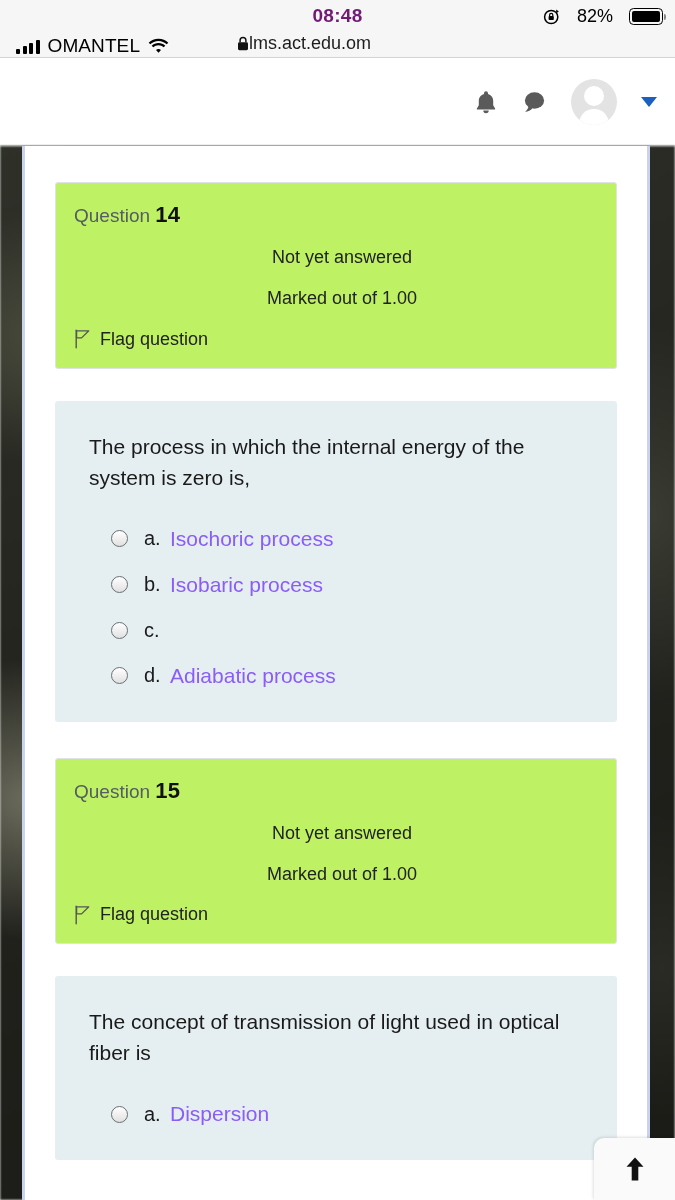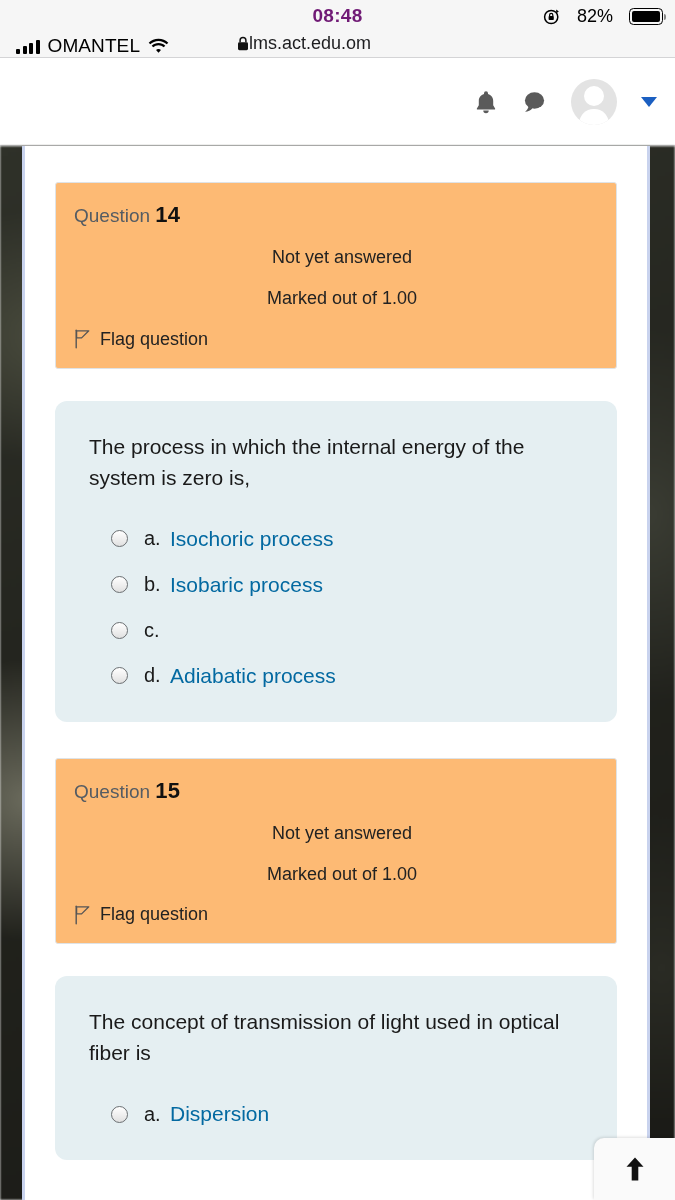--- a/index.html
+++ b/index.html
@@ -89,52 +89,52 @@
     border-left:3px solid #c9d3ee;
     border-right:3px solid #c9d3ee;
     box-sizing:border-box;
     overflow:hidden;
   }
   .page-inner{padding:0 30px;}
 
   
   .qbox{
     margin-top:36px;
-    background:#fdba74;
+    background:#bef264;
     border:1px solid #dfe3e6;
     border-radius:3px;
     padding:20px 6px 18px 18px;
     box-sizing:border-box;
   }
   .qbox-title{font-size:19px;color:#555c63;margin:0 0 20px 0;line-height:1.1;}
   .qbox-title b{font-size:22px;color:#111;font-weight:bold;letter-spacing:.2px;}
   .qbox-line{font-size:18px;color:#222;margin:0 0 20px 0;line-height:1.15;text-align:center;}
   .qbox-flag{display:flex;align-items:center;gap:9px;font-size:18px;color:#222;cursor:pointer;}
   .flagico{width:17px;height:20px;flex:none;}
 
   
   .qcontent{
     margin-top:32px;
     background:#e5eff2;
-    border-radius:12px;
+    border-radius:3px;
     padding:30px 34px 34px 34px;
     box-sizing:border-box;
   }
   .qtext{font-size:21px;line-height:1.48;color:#1a1a1a;margin:0 0 34px 0;}
   .answers{margin:0;padding:0;list-style:none;}
   .ans{display:flex;align-items:center;gap:0;margin-bottom:22px;padding-left:22px;}
   .ans:last-child{margin-bottom:0;}
   .radio{
     width:17px;height:17px;border-radius:50%;flex:none;
     border:1.6px solid #6b6f72;
     background:linear-gradient(180deg,#ffffff 0%,#ededed 60%,#e0e0e0 100%);
     box-sizing:border-box;cursor:pointer;
   }
   .ans-letter{font-size:20px;color:#1a1a1a;margin-left:16px;width:26px;flex:none;}
-  .ans-label{font-size:21px;color:#0369a1;}
+  .ans-label{font-size:21px;color:#8b5cf6;}
 
   
   .totop{
     position:absolute;right:0;bottom:0;width:81px;height:62px;
     background:#fafafa;border-radius:10px 0 0 0;
     display:flex;align-items:center;justify-content:center;
     box-shadow:-1px -1px 3px rgba(0,0,0,.12);
     cursor:pointer;
   }
   .uparrow{width:24px;height:28px;}

